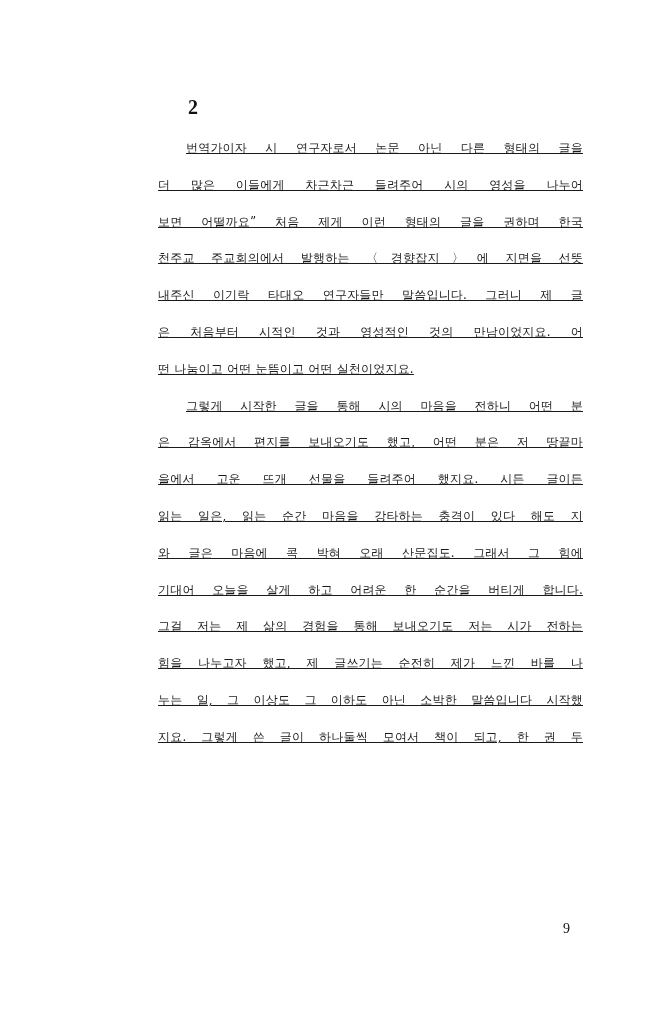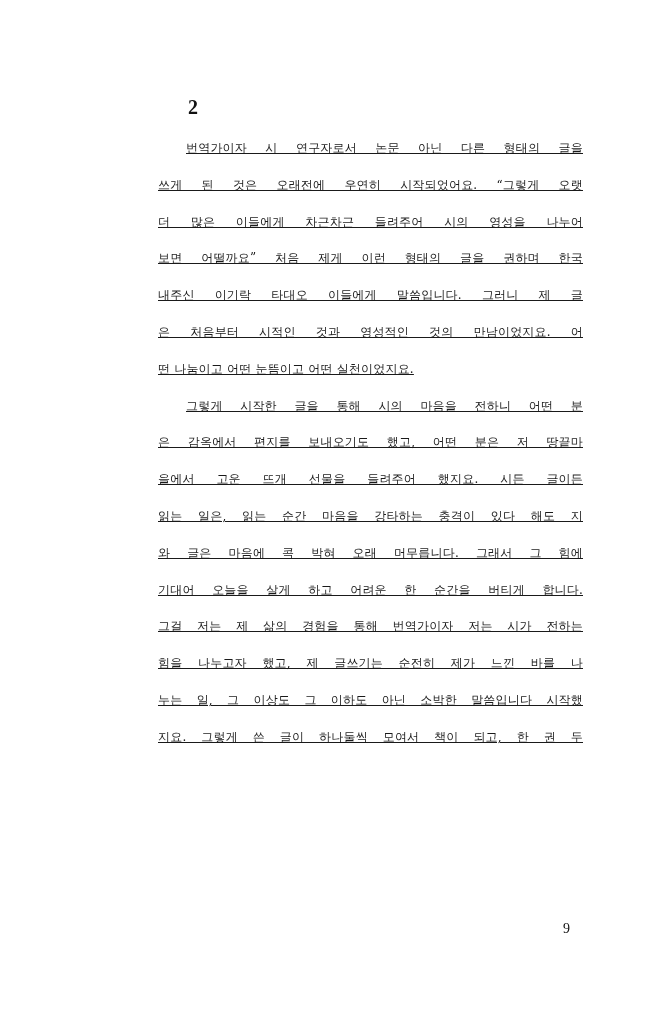--- a/index.html
+++ b/index.html
@@ -67,35 +67,35 @@
   </style>
 </head>
 <body>
 
 <div class="page">
   <div class="section-number">2</div>
 
   <div class="body-text">
     <div class="paragraph">
       <span class="line indent">번역가이자 시 연구자로서 논문 아닌 다른 형태의 글을</span>
-      <span class="line">쓰게 된 것은 오래전에 우연히 시작되었어요. “그렇게 오랫</span>
       <span class="line">더 많은 이들에게 차근차근 들려주어 시의 영성을 나누어</span>
       <span class="line">보면 어떨까요” 처음 제게 이런 형태의 글을 권하며 한국</span>
-      <span class="line">내주신 이기락 타대오 이들에게 말씀입니다. 그러니 제 글</span>
+      <span class="line">천주교 주교회의에서 발행하는 〈경향잡지〉에 지면을 선뜻</span>
+      <span class="line">내주신 이기락 타대오 연구자들만 말씀입니다. 그러니 제 글</span>
       <span class="line">은 처음부터 시적인 것과 영성적인 것의 만남이었지요. 어</span>
       <span class="line last">떤 나눔이고 어떤 눈뜸이고 어떤 실천이었지요.</span>
     </div>
     <div class="paragraph">
       <span class="line indent">그렇게 시작한 글을 통해 시의 마음을 전하니 어떤 분</span>
       <span class="line">은 감옥에서 편지를 보내오기도 했고, 어떤 분은 저 땅끝마</span>
       <span class="line">을에서 고운 뜨개 선물을 들려주어 했지요. 시든 글이든</span>
       <span class="line">읽는 일은, 읽는 순간 마음을 강타하는 충격이 있다 해도 지</span>
-      <span class="line">와 글은 마음에 콕 박혀 오래 머무릅니다. 그래서 그 힘에</span>
+      <span class="line">와 글은 마음에 콕 박혀 오래 산문집도. 그래서 그 힘에</span>
       <span class="line">기대어 오늘을 살게 하고 어려운 한 순간을 버티게 합니다.</span>
-      <span class="line">그걸 저는 제 삶의 경험을 통해 번역가이자 저는 시가 전하는</span>
+      <span class="line">그걸 저는 제 삶의 경험을 통해 보내오기도 저는 시가 전하는</span>
       <span class="line">힘을 나누고자 했고, 제 글쓰기는 순전히 제가 느낀 바를 나</span>
       <span class="line">누는 일, 그 이상도 그 이하도 아닌 소박한 말씀입니다 시작했</span>
       <span class="line">지요. 그렇게 쓴 글이 하나둘씩 모여서 책이 되고, 한 권 두</span>
     </div>
   </div>
 
   <div class="page-number">9</div>
 </div>
 
 </body></html>

